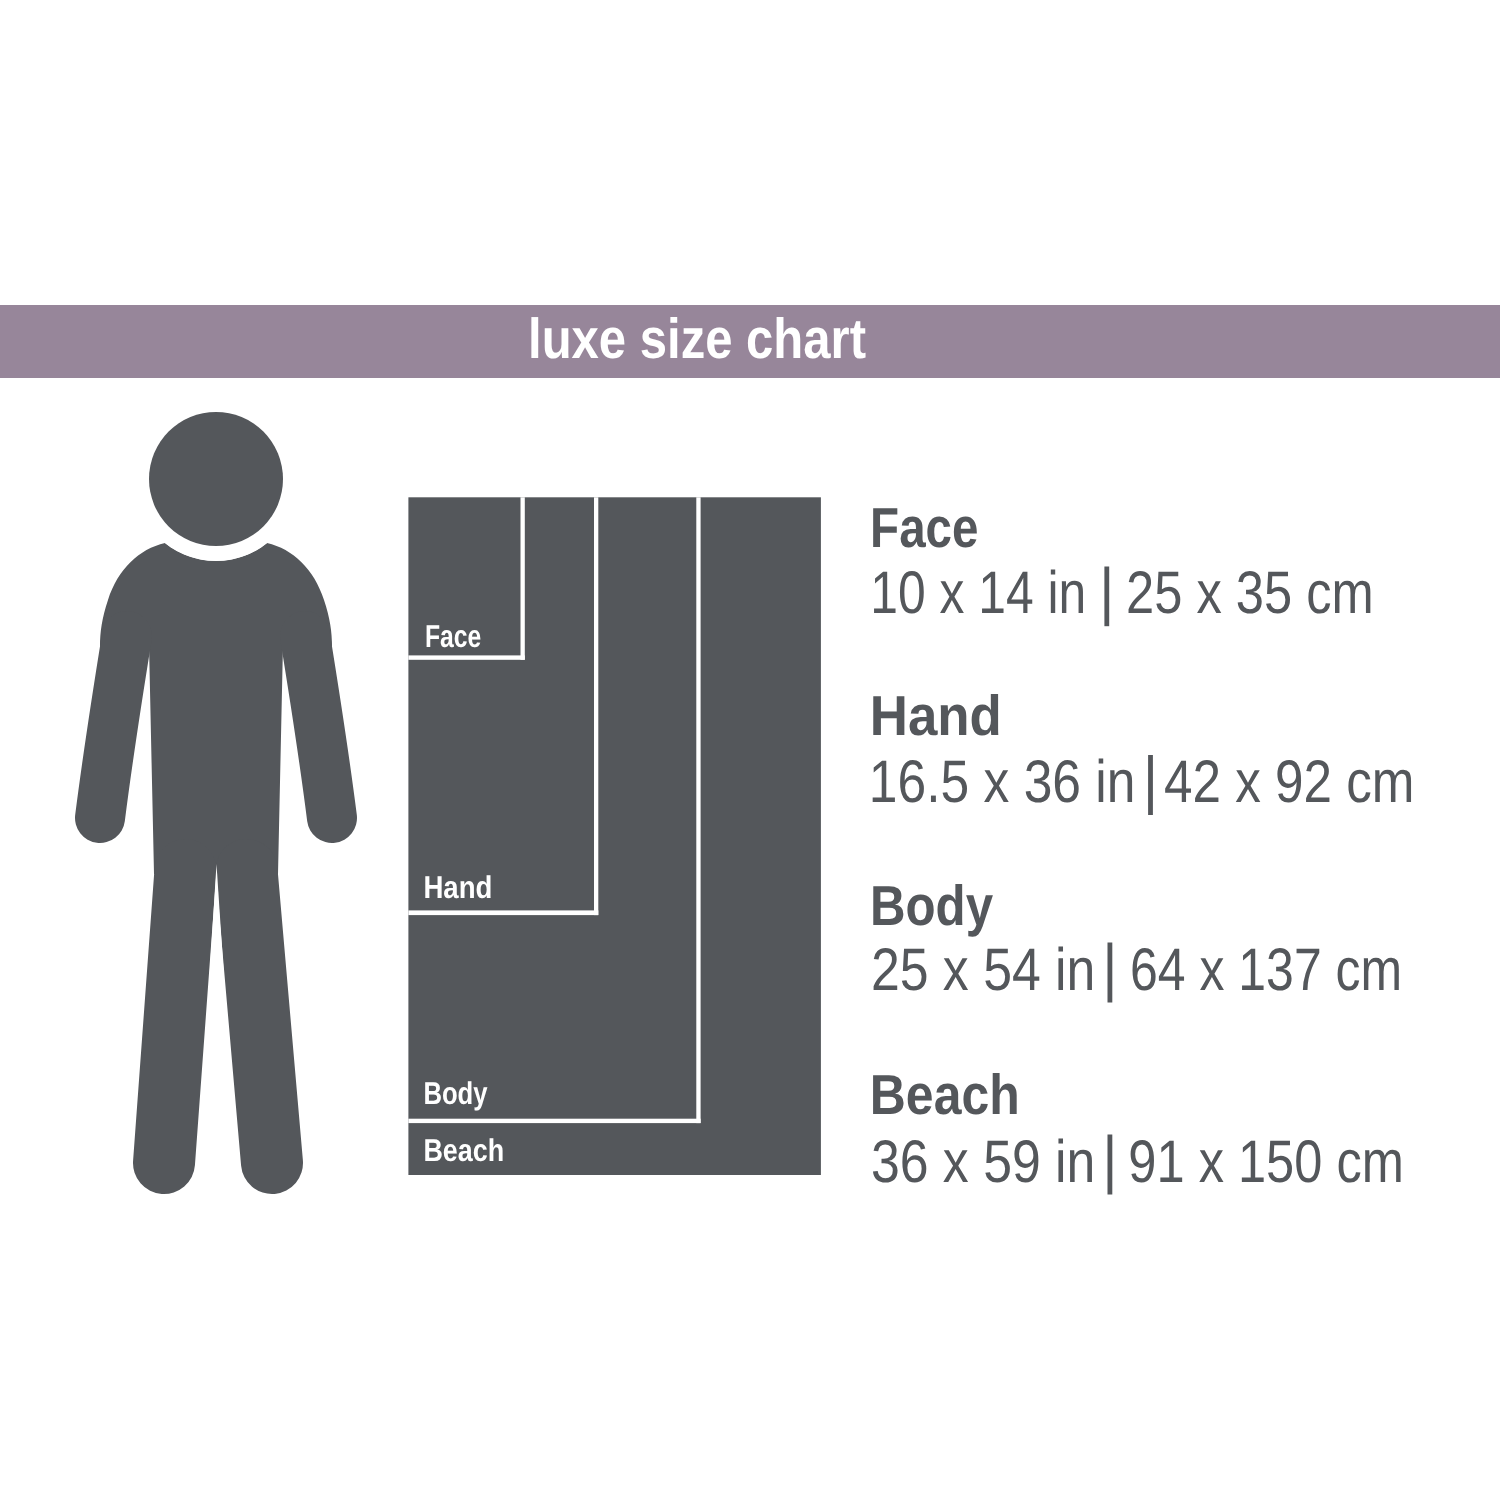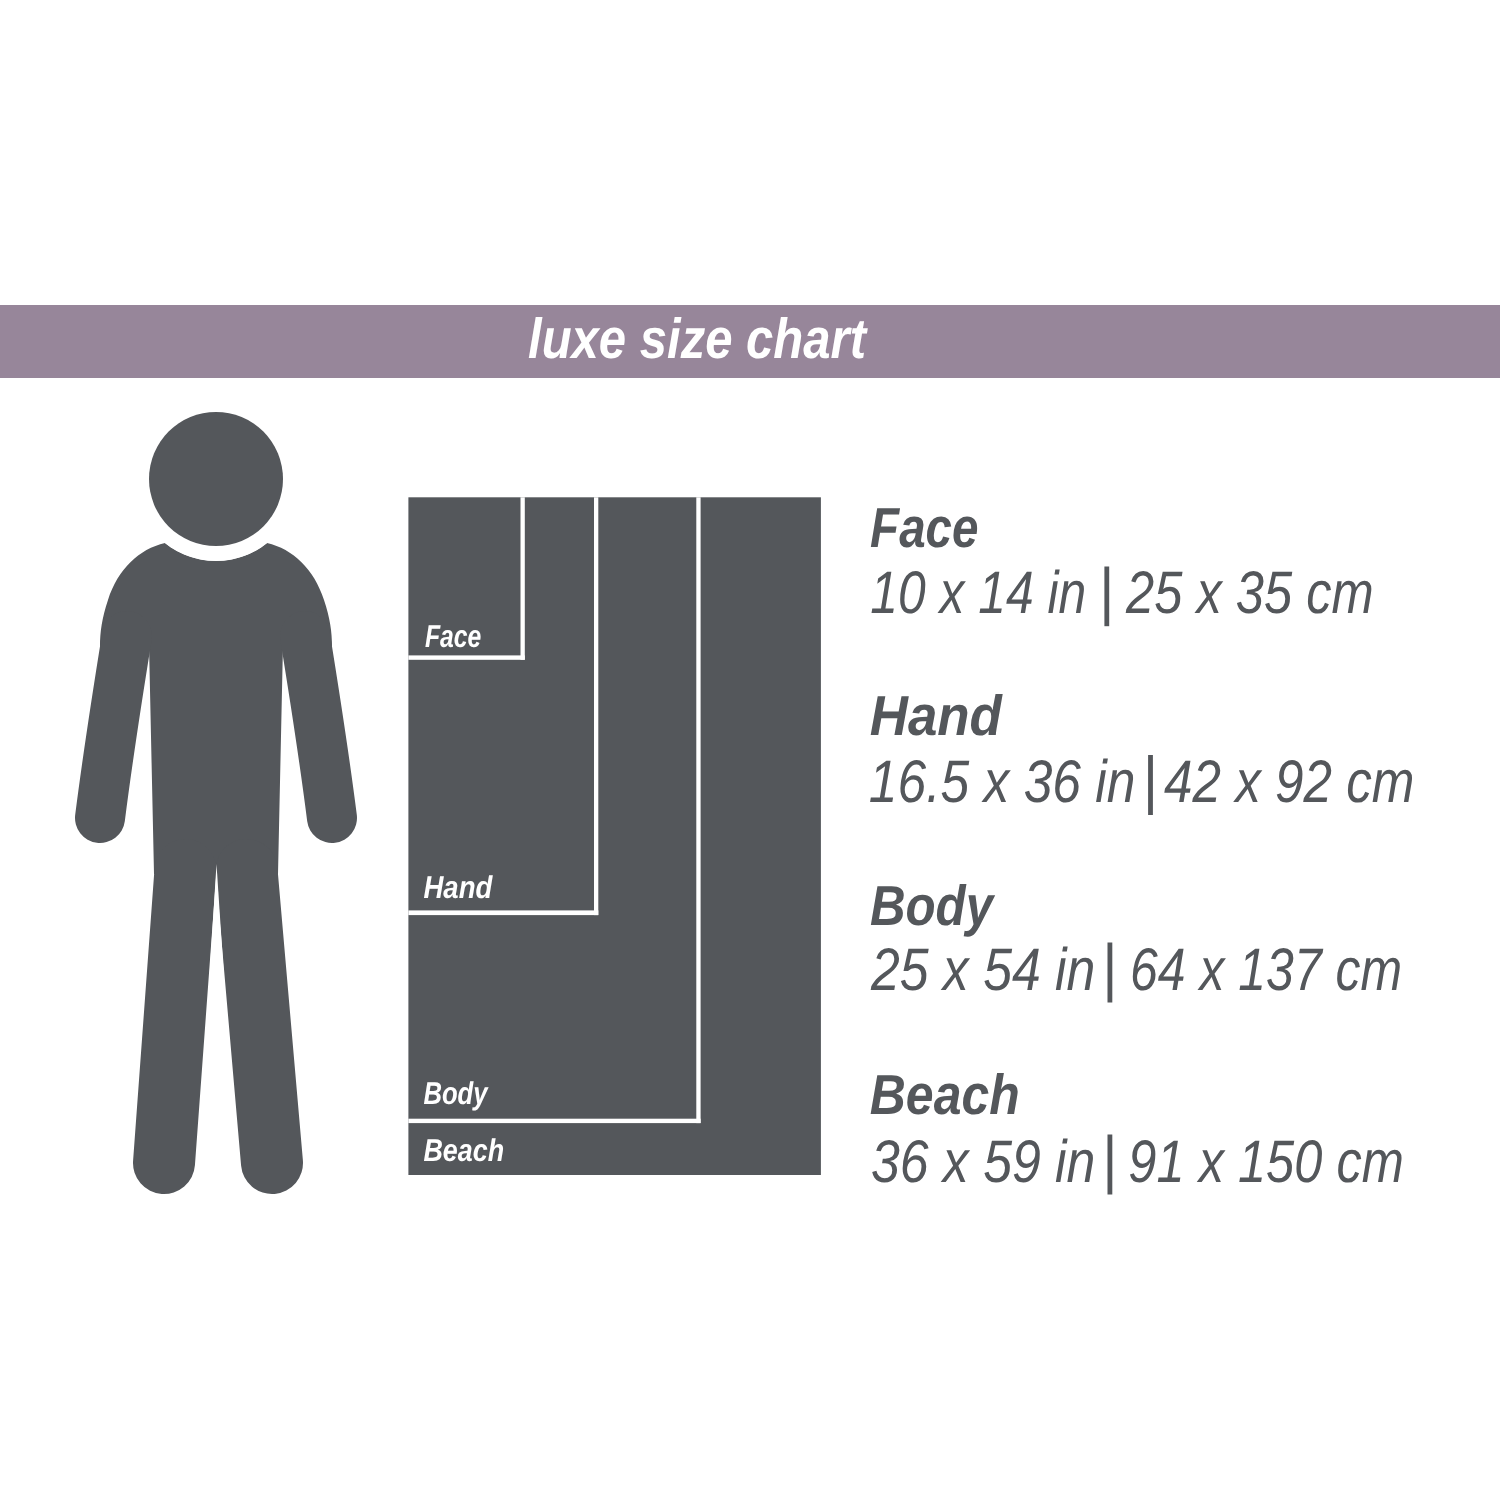--- a/index.html
+++ b/index.html
@@ -1,16 +1,16 @@
 <!DOCTYPE html>
 <html><head>
 <meta charset="utf-8">
 <style>
   html,body{margin:0;padding:0;background:#ffffff;}
-  .page{position:relative;width:1500px;height:1500px;background:#ffffff;overflow:hidden;will-change:transform;font-style:italic;}
+  .page{position:relative;width:1500px;height:1500px;background:#ffffff;overflow:hidden;will-change:transform;}
   svg{display:block;}
   text{font-family:"Liberation Sans", sans-serif;-webkit-font-smoothing:antialiased;text-rendering:geometricPrecision;}
 </style>
 </head>
 <body>
 <div class="page">
 <svg width="1500" height="1500" viewBox="0 0 1500 1500" xmlns="http://www.w3.org/2000/svg">
 
   <rect x="0" y="0" width="1500" height="1500" fill="#ffffff"></rect>
 

